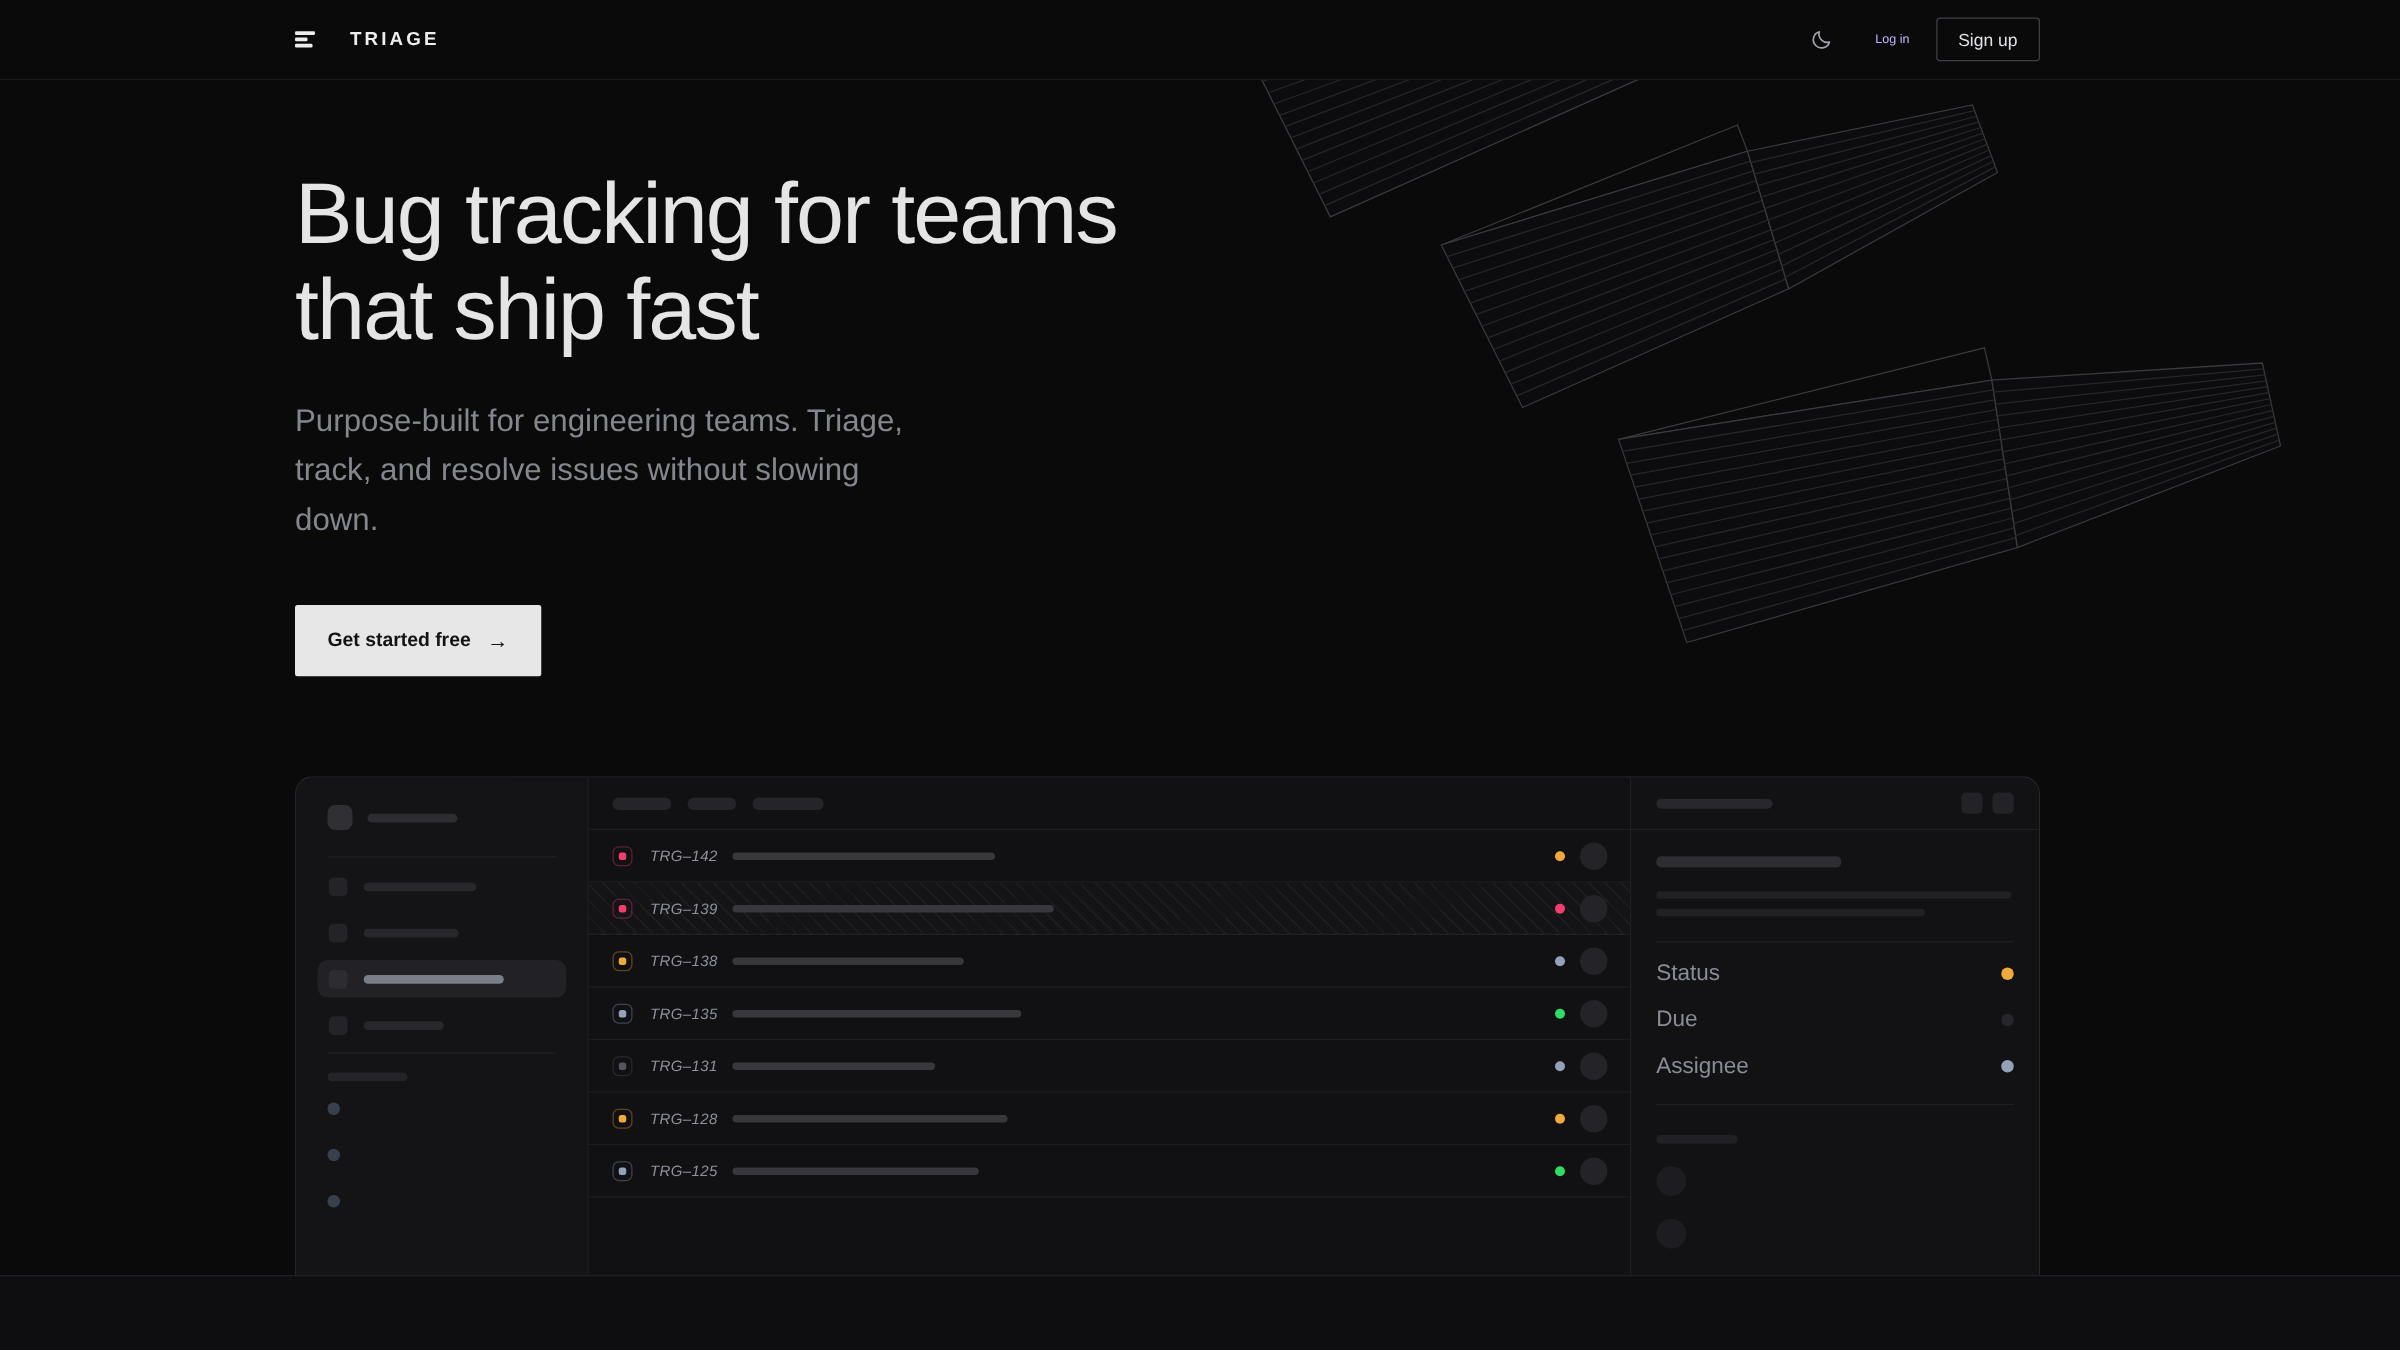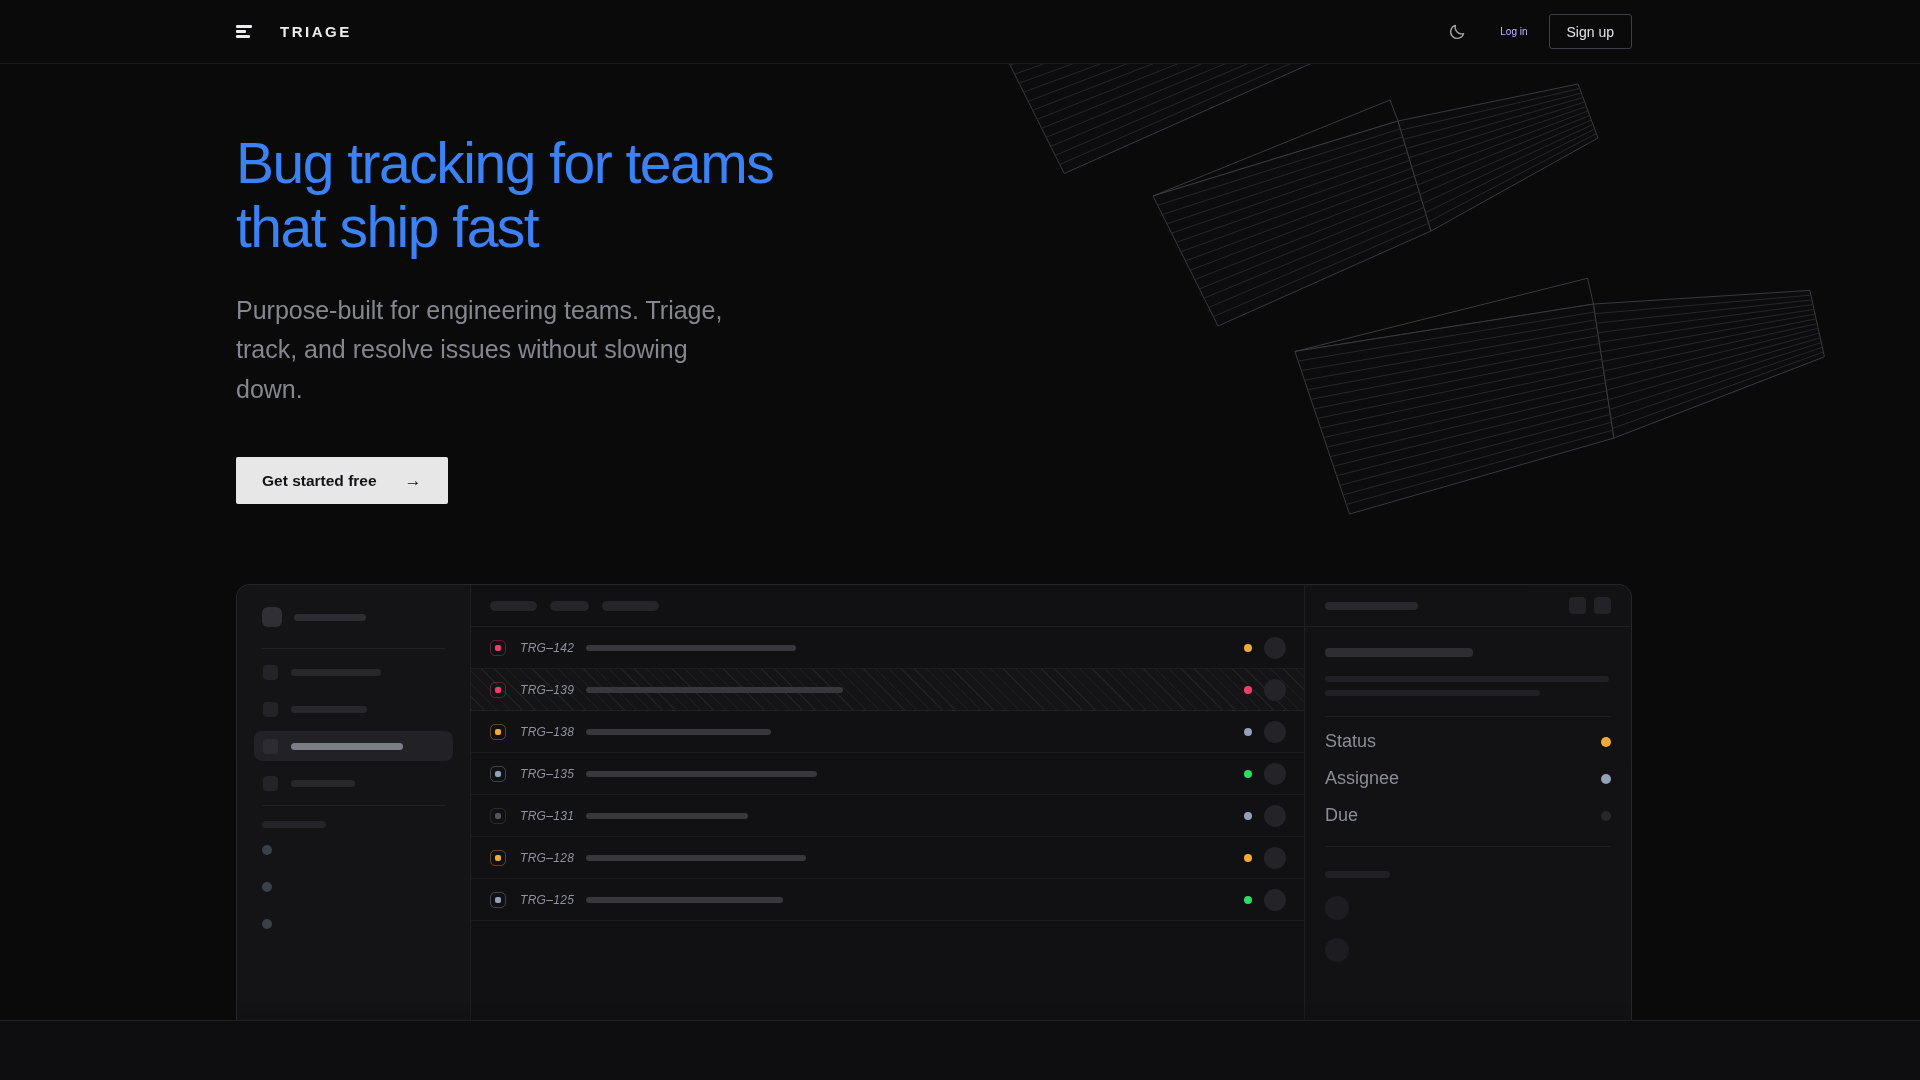--- a/index.html
+++ b/index.html
@@ -31,29 +31,29 @@
   .login { font-size:10px; color:#c4b5fd; text-decoration:none; margin-right:21px; cursor:pointer; }
   .signup {
     background:transparent; border:1px solid #3f4046; border-radius:3px; cursor:pointer;
     color:#e2e2e6; font-size:14px; height:35px; padding:0 17px;
     font-family:"Liberation Sans", sans-serif;
   }
 
   
   .hero { position:relative; z-index:2; height:956px; overflow:hidden; }
   h1 {
-    margin:68px 0 0 236px; font-size:57px; font-weight:400;
-    line-height:1.12; letter-spacing:-1.5px; color:#3b82f6;
+    margin:68px 0 0 236px; font-size:69px; font-weight:400;
+    line-height:1.12; letter-spacing:-1.5px; color:#e5e5e5;
   }
   .subtitle {
     margin:31px 0 0 236px; width:492px; font-size:25px; line-height:1.58; color:#85878e;
   }
   .cta {
-    margin:48px 0 0 236px; display:inline-flex; align-items:center; gap:28px;
-    height:47px; padding:0 26px; background:#e7e7e8; color:#131316;
+    margin:48px 0 0 236px; display:inline-flex; align-items:center; gap:13px;
+    height:57px; padding:0 26px; background:#e7e7e8; color:#131316;
     border:none; border-radius:2px; font-size:15.5px; font-weight:bold; cursor:pointer;
     font-family:"Liberation Sans", sans-serif;
   }
   .cta .arrow { font-size:17px; font-weight:normal; }
 
   
   .mockup {
     margin:80px 0 0 236px; width:1396px; height:494px;
     border:1px solid rgba(255,255,255,0.09); border-bottom:none;
     border-radius:14px 14px 0 0; overflow:hidden; display:flex;
@@ -369,26 +369,26 @@
         <div class="det-title"></div>
         <div class="det-line1"></div>
         <div class="det-line2"></div>
         <div class="det-div"></div>
         <div class="fields" id="fields">
             <div class="field">
               <span class="flabel">Status</span>
               <span class="fdot" style="background: rgb(242, 169, 60);"></span>
             </div>
             <div class="field">
+              <span class="flabel">Due</span>
+              <span class="fdot" style="background: rgb(38, 38, 43);"></span>
+            </div>
+            <div class="field">
               <span class="flabel">Assignee</span>
               <span class="fdot" style="background: rgb(147, 161, 186);"></span>
-            </div>
-            <div class="field">
-              <span class="flabel">Due</span>
-              <span class="fdot" style="background: rgb(38, 38, 43);"></span>
             </div>
           </div>
         <div class="det-div2"></div>
         <div class="det-foot-bar"></div>
         <div class="det-circle"></div>
         <div class="det-circle"></div>
       </div>
     </aside>
 
   </div>

